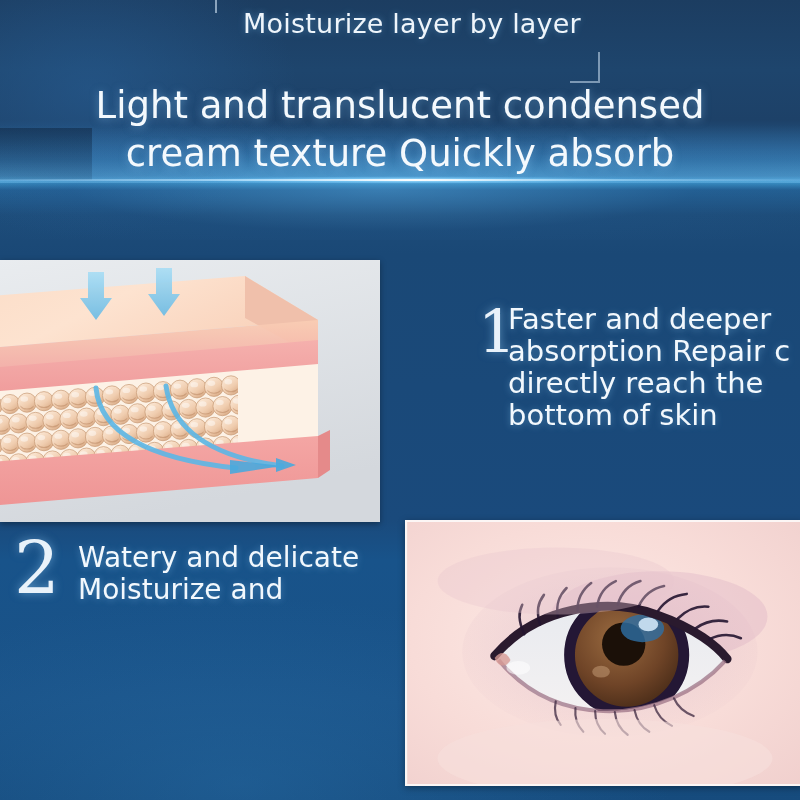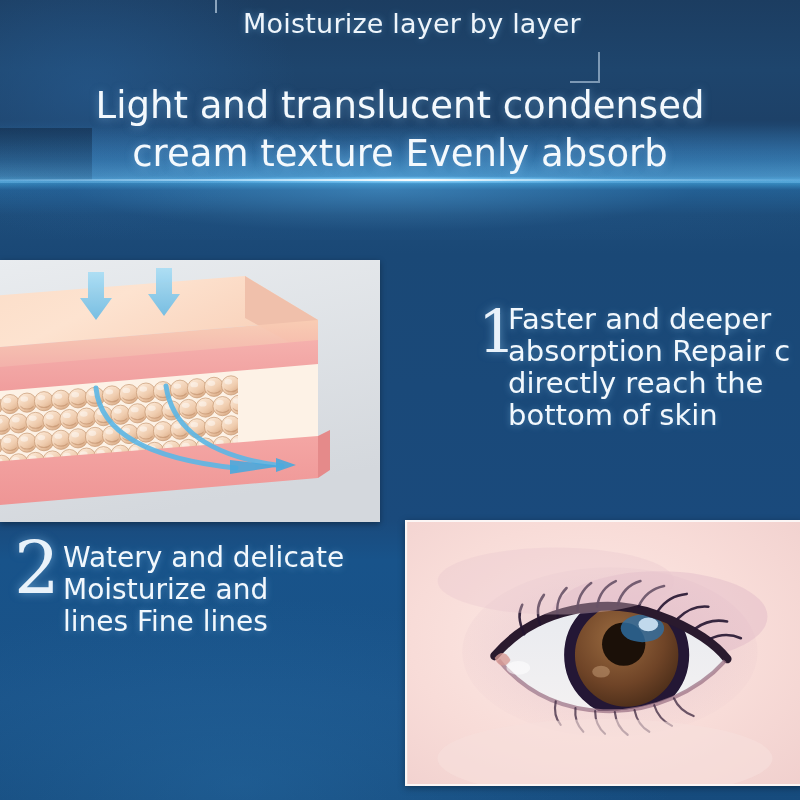--- a/index.html
+++ b/index.html
@@ -188,21 +188,21 @@
   .block-2 .bignum { left: 0; top: -6px; font-size: 72px; }
   .numtext {
     margin-left: 30px;
     font-size: 29px;
     line-height: 32px;
     color: #f2f8fd;
     font-weight: 400;
     text-shadow: 0 1px 7px rgba(130,195,240,.45);
     font-family: "DejaVu Sans", sans-serif;
   }
-  .block-2 .numtext { margin-left: 49px; font-size: 28px; line-height: 32px; }
+  .block-2 .numtext { margin-left: 64px; font-size: 28px; line-height: 32px; }
   .numtext span { display: block; white-space: nowrap; }
 </style>
 </head>
 <body>
 
 <div id="poster">
 
   <div class="glow-top-left"></div>
   <div class="haze-band"></div>
   <div class="dark-block-left"></div>
@@ -211,21 +211,21 @@
   <div class="streak-line"></div>
   <div class="glow-bottom"></div>
 
   <div class="tick-top-left"></div>
   <div class="bracket-corner"></div>
 
   <div class="subtitle">Moisturize layer by layer</div>
 
   <div class="headline">
     <span>Light and translucent condensed</span>
-    <span>cream texture Evenly absorb</span>
+    <span>cream texture Quickly absorb</span>
   </div>
 
   <div class="skin-photo">
     <svg viewBox="0 0 380 262" width="380" height="262">
       <defs>
         <linearGradient id="gTop" x1="0" y1="0" x2="1" y2="0.4">
           <stop offset="0" stop-color="#fbdcc6"></stop>
           <stop offset="0.5" stop-color="#fde3d0"></stop>
           <stop offset="1" stop-color="#f9d2bb"></stop>
         </linearGradient>
@@ -773,17 +773,16 @@
       <span>directly reach the</span>
       <span>bottom of skin</span>
     </div>
   </div>
 
   <div class="block-2">
     <div class="bignum">2</div>
     <div class="numtext">
       <span>Watery and delicate</span>
       <span>Moisturize and</span>
-      <span>lines   Fine lines</span>
     </div>
   </div>
 
 </div>
 
 </body></html>

